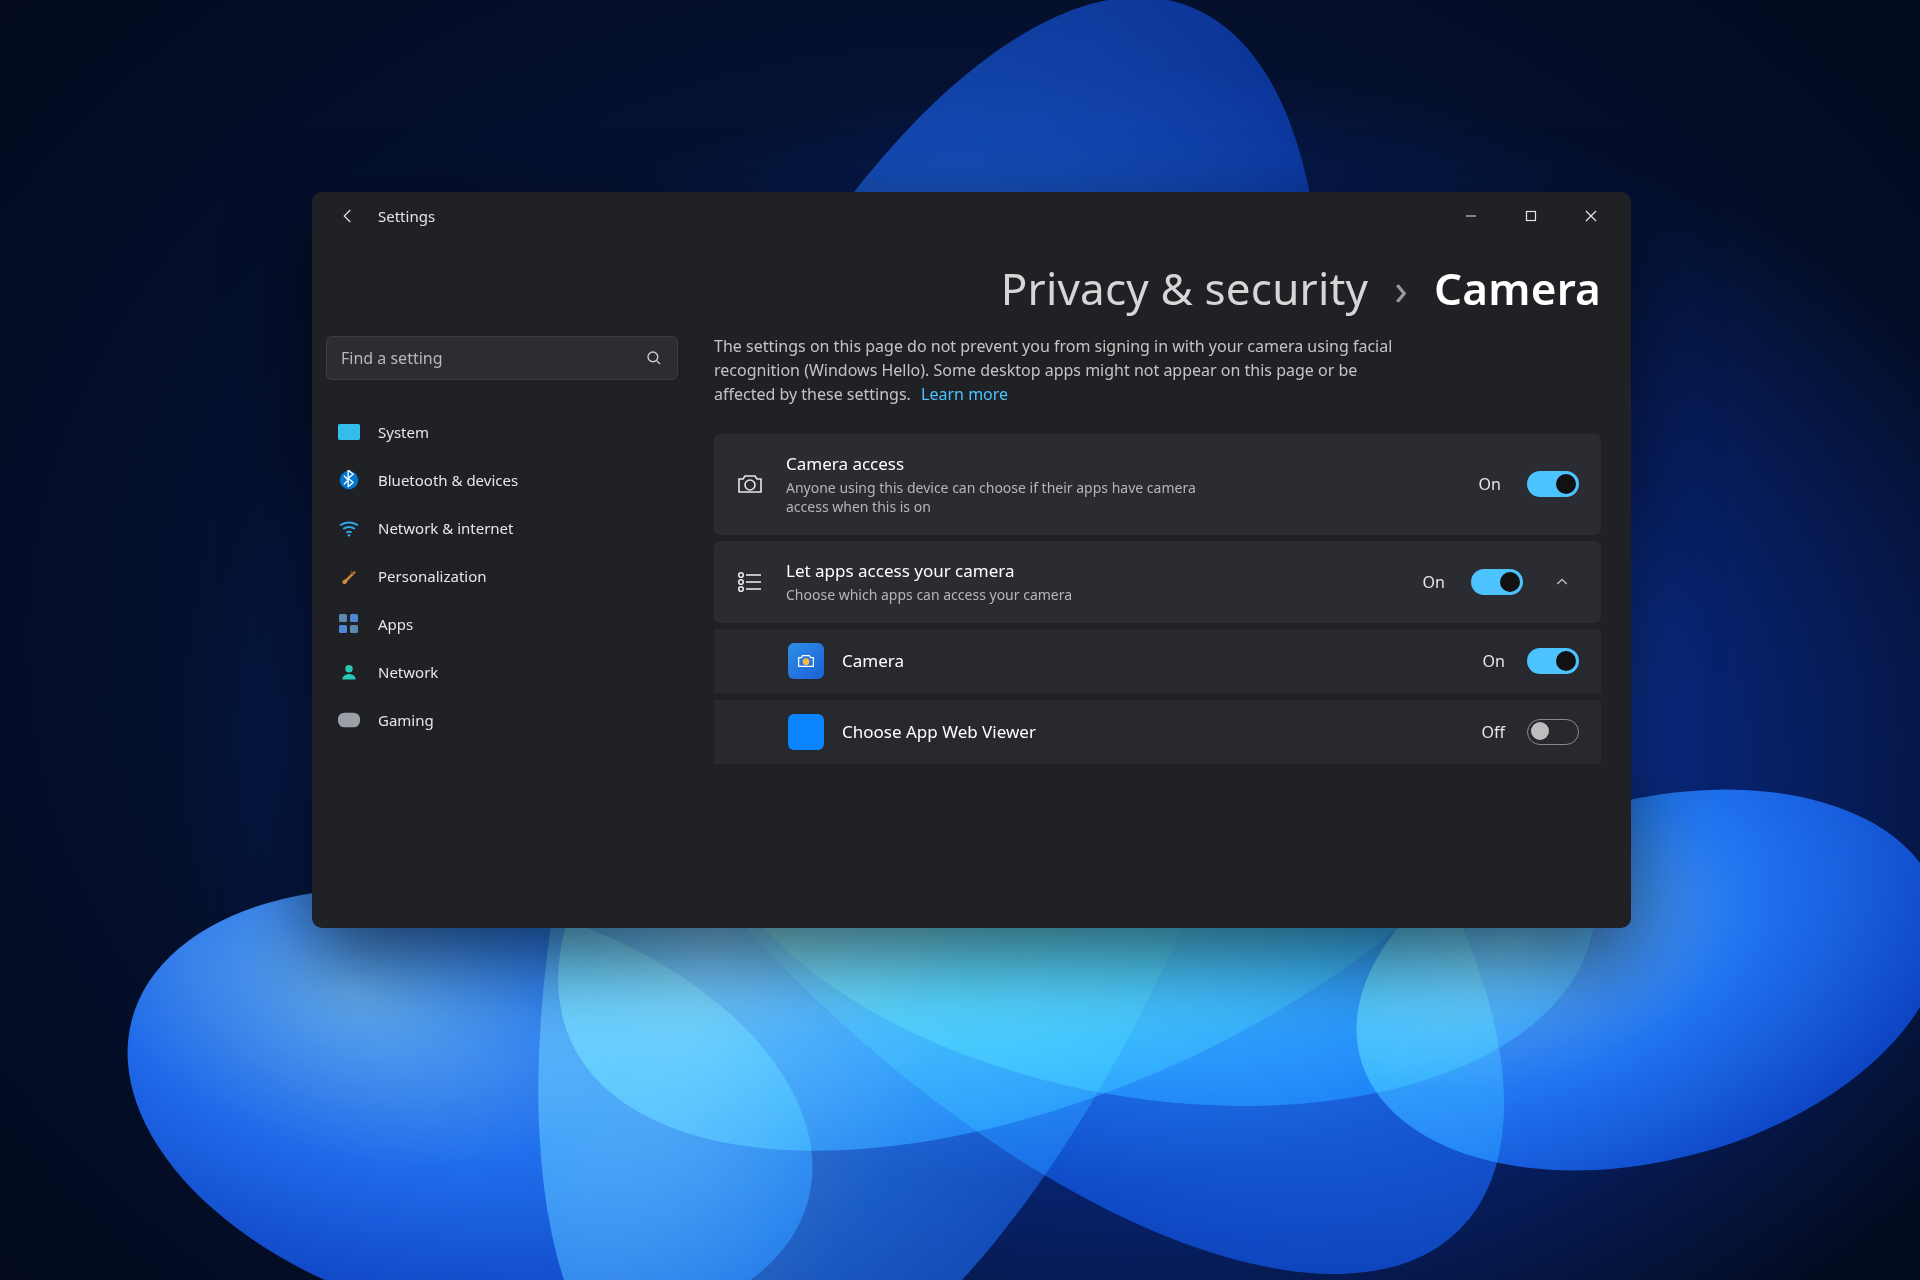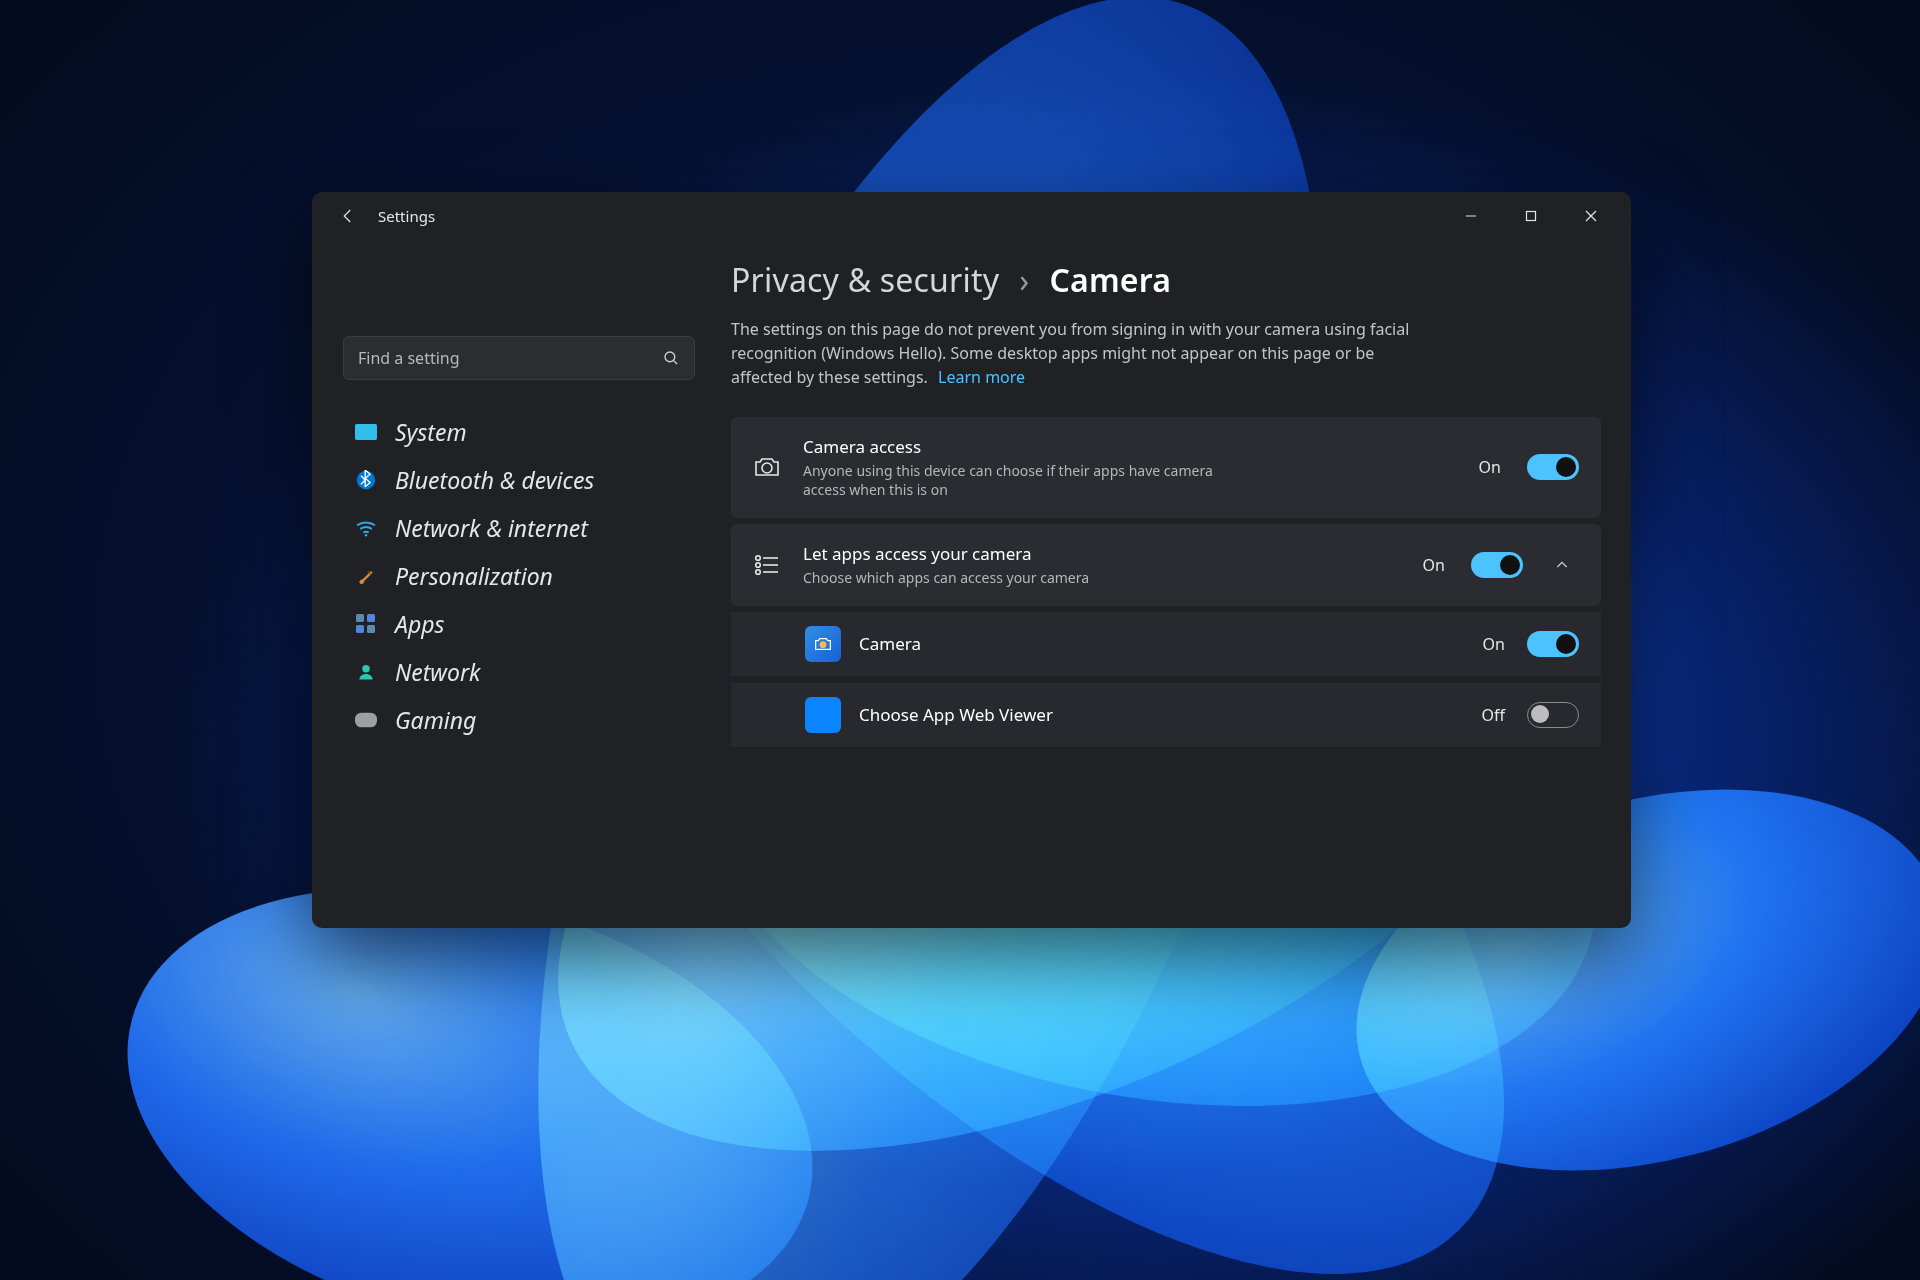--- a/index.html
+++ b/index.html
@@ -35,48 +35,47 @@
   }
   .titlebar { height:48px; display:flex; align-items:center; padding:0 10px 0 20px; }
   .back { width:32px; height:32px; display:flex; align-items:center; justify-content:center; border-radius:4px; }
   .title { margin-left:14px; font-size:15px; }
   .winbtns { margin-left:auto; display:flex; }
   .winbtn { width:60px; height:42px; display:flex; align-items:center; justify-content:center; }
 
   .body { flex:1; display:flex; min-height:0; }
 
   
-  .sidebar { width:380px; padding:10px 14px 16px 14px; display:flex; flex-direction:column;margin-left:17px; }
+  .sidebar { width:380px; padding:10px 14px 16px 14px; display:flex; flex-direction:column; }
   .account-gap { height:86px; }
   .search {
     height:44px; background:#2b2d31; border:1px solid #3a3c41; border-radius:6px;
     display:flex; align-items:center; padding:0 14px; color:#c9c9c9;
   }
   .search input {
     flex:1; background:transparent; border:none; outline:none; color:#e6e6e6;
     font-size:16px;
   }
   .search input::placeholder{ color:#b8b8b8; }
   .search .sicon{ width:18px; height:18px; }
 
   .nav { margin-top:28px; overflow-y:auto; min-height:0; }
   .nav::-webkit-scrollbar{ width:0; }
   .nav-item {
     height:48px; display:flex; align-items:center; gap:18px;
     padding:0 12px; border-radius:6px; cursor:default;
-    font-size:23px;
-    font-style:italic;
+    font-size:15px;
   }
   .ni-icon { width:22px; height:22px; display:flex; align-items:center; justify-content:center; }
 
   
   .content { flex:1; padding:18px 30px 0 22px; overflow-y:auto; min-height:0; position:relative; }
   .content::-webkit-scrollbar{ width:4px; }
   .content::-webkit-scrollbar-thumb{ background:#5a5c61; border-radius:2px; }
-  .crumbs { display:flex; align-items:baseline; gap:20px; font-size:32px; font-weight:600; letter-spacing:.2px; }
+  .crumbs { display:flex; align-items:baseline; gap:26px; font-size:44px; font-weight:600; letter-spacing:.2px;justify-content:flex-end; }
   .crumbs .parent { color:#d6d6d6; font-weight:400; white-space:nowrap;}
   .crumbs .sep { color:#9a9a9a; font-weight:400; }
   .crumbs .current { color:#fff; font-weight:600; }
   .desc { margin-top:16px; font-size:16px; line-height:1.5; color:#c4c4c4; max-width:680px;}
   .desc a { color:#4cc2ff; text-decoration:none; margin-left:6px;}
   .cards { margin-top:28px; display:flex; flex-direction:column; gap:6px; }
 
   .card {
     background:#2a2c31; border-radius:6px; padding:18px 22px;
     display:flex; align-items:center; gap:22px;

